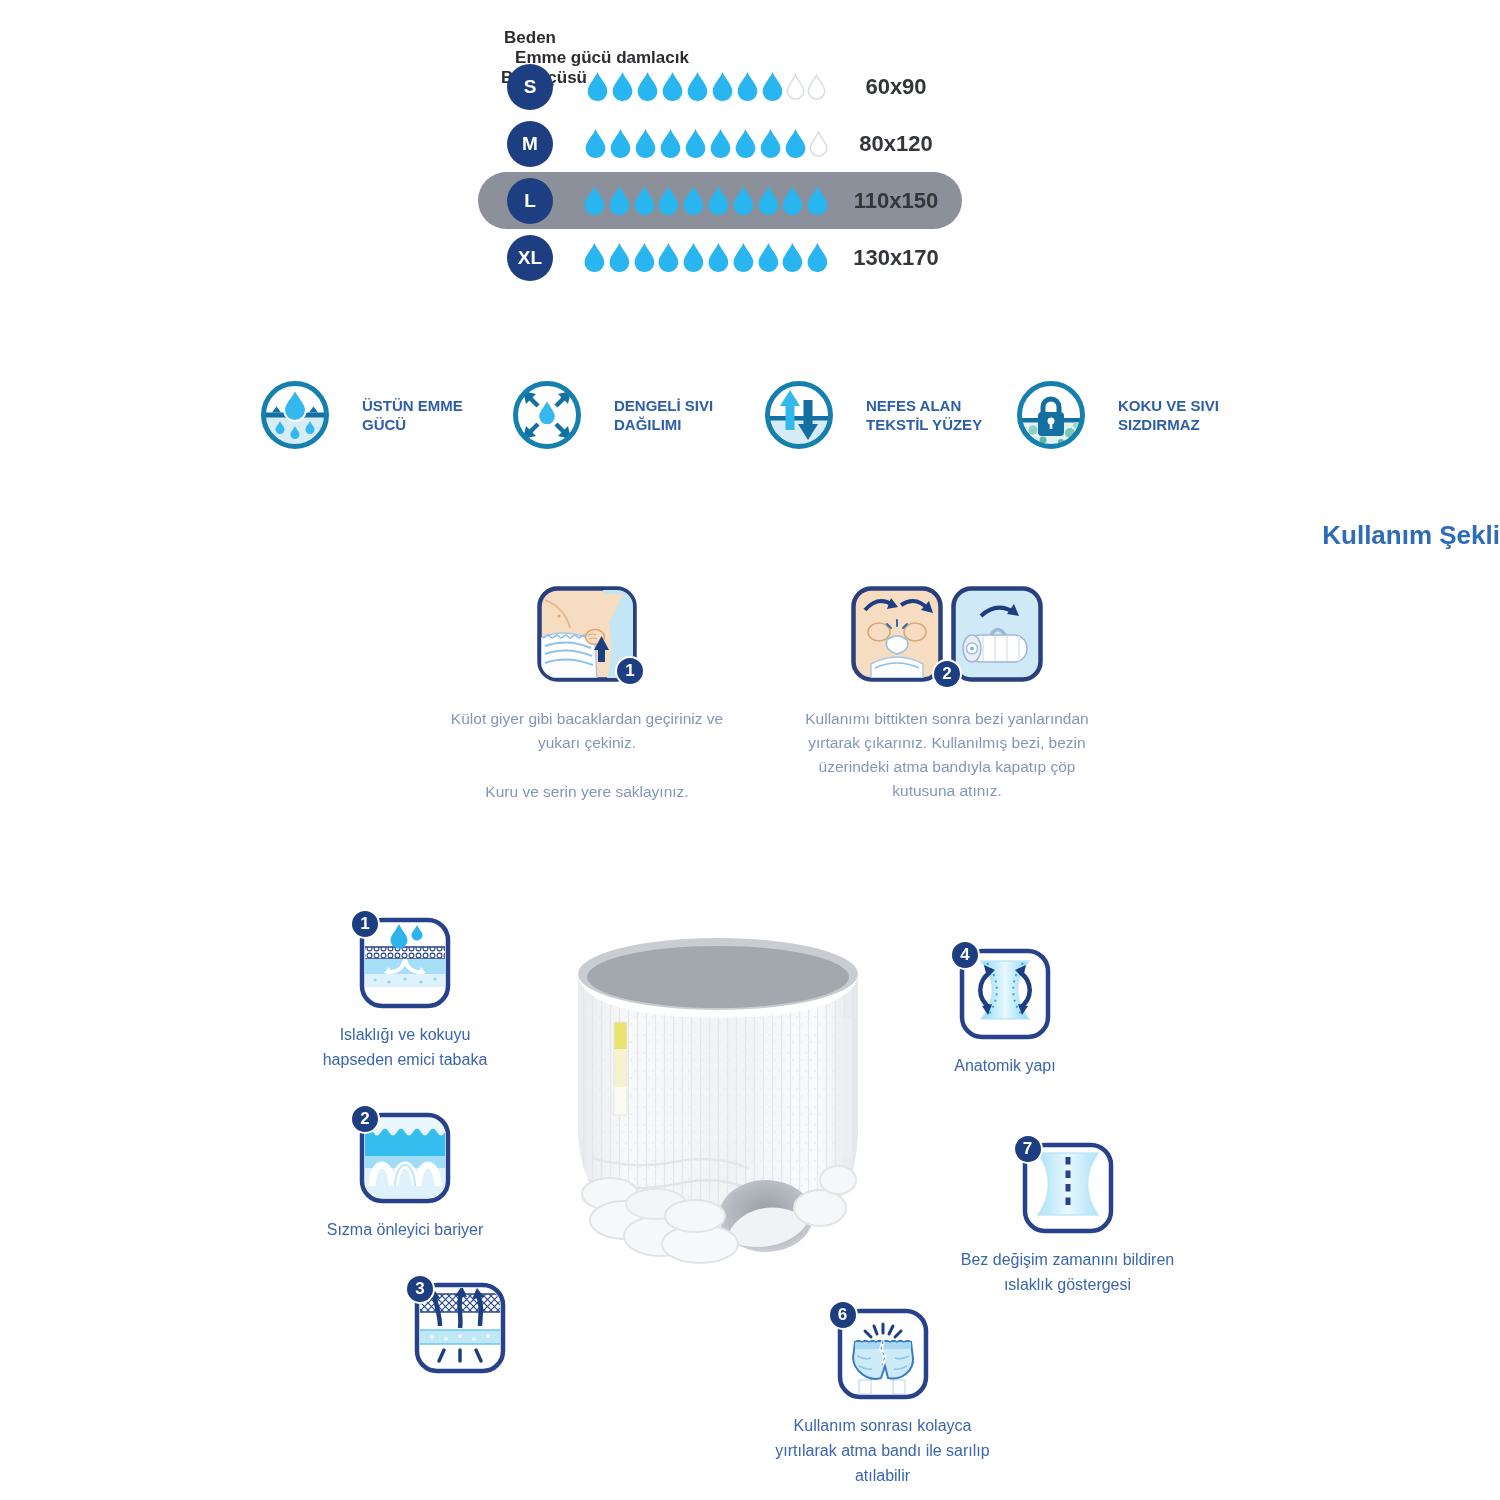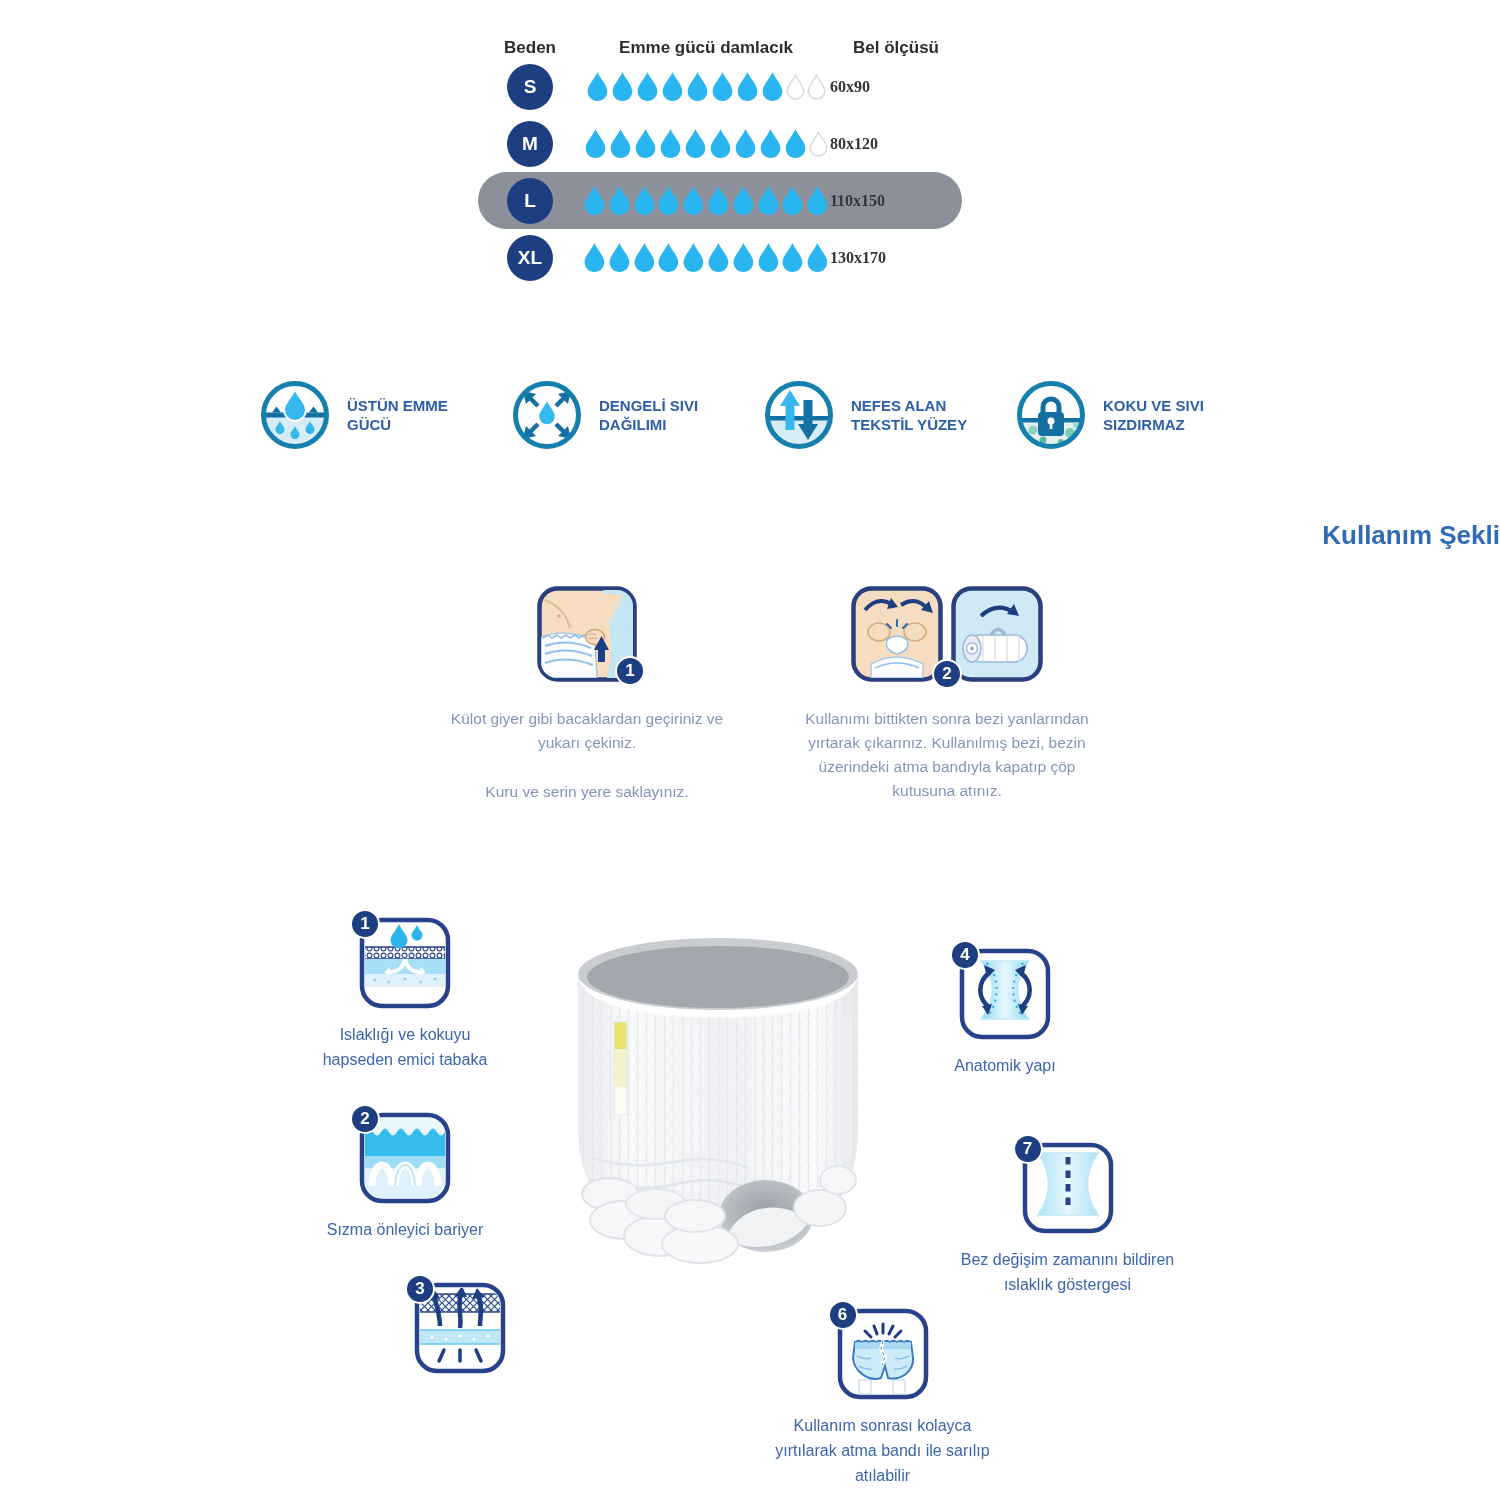--- a/index.html
+++ b/index.html
@@ -1,36 +1,36 @@
 <!DOCTYPE html>
 <html><head>
 <meta charset="utf-8">
 <style>
   * { margin:0; padding:0; box-sizing:border-box; }
   html,body { width:1500px; height:1500px; background:#fff; font-family:"Liberation Sans",sans-serif; }
   #page { position:relative; width:1500px; height:1500px; overflow:hidden; background:#fff; }
 
   
   .size-table { position:absolute; left:478px; top:28px; width:484px; }
-  .st-header { display:flex; height:30px; align-items:flex-end; }
+  .st-header { display:flex; height:30px; align-items:flex-start;flex-direction:column; }
   .st-header span { font-weight:bold; font-size:17px; color:#2b2d31; text-align:center; }
   .col-size { width:104px; } .col-drops { width:248px; } .col-waist { width:132px; }
   .st-row { display:flex; height:57px; align-items:center; }
   .st-row .col-size { display:flex; justify-content:center; }
   .st-row .col-drops { display:flex; justify-content:center; align-items:center; gap:0px; }
-  .st-row .col-waist { font-weight:bold; font-size:16px; color:#33363b;font-family:Liberation Serif, serif; }
+  .st-row .col-waist { text-align:center; font-weight:bold; font-size:22px; color:#33363b; }
   .st-row.highlight { background:#8b909b; border-radius:29px; }
   .size-badge { width:46px; height:46px; border-radius:50%; background:#1d3e80; color:#fff;
     font-weight:bold; font-size:19px; display:flex; align-items:center; justify-content:center; }
   .drop-svg { display:block; margin:0 1px; }
 
   
   .features { position:absolute; left:258px; top:378px; width:1010px; display:flex; }
   .feature { display:flex; align-items:center; width:252px; }
-  .feature .f-label { margin-left:15px; width:136px; font-weight:bold; font-size:15px;
+  .feature .f-label { margin-left:30px; width:136px; font-weight:bold; font-size:15px;
     line-height:1.3; color:#2d5fa8; }
 
   
   .usage-title { position:absolute; left:0; top:520px; width:1500px; text-align:right;
     font-size:26px; font-weight:bold; color:#2f6cb8; }
   .step { position:absolute; top:586px; width:310px; }
   .step1 { left:432px; } .step2 { left:792px; }
   .step .ill { position:relative; margin:0 auto; }
   .step1 .ill { width:100px; height:96px; }
   .step2 .ill { width:192px; height:96px; }

